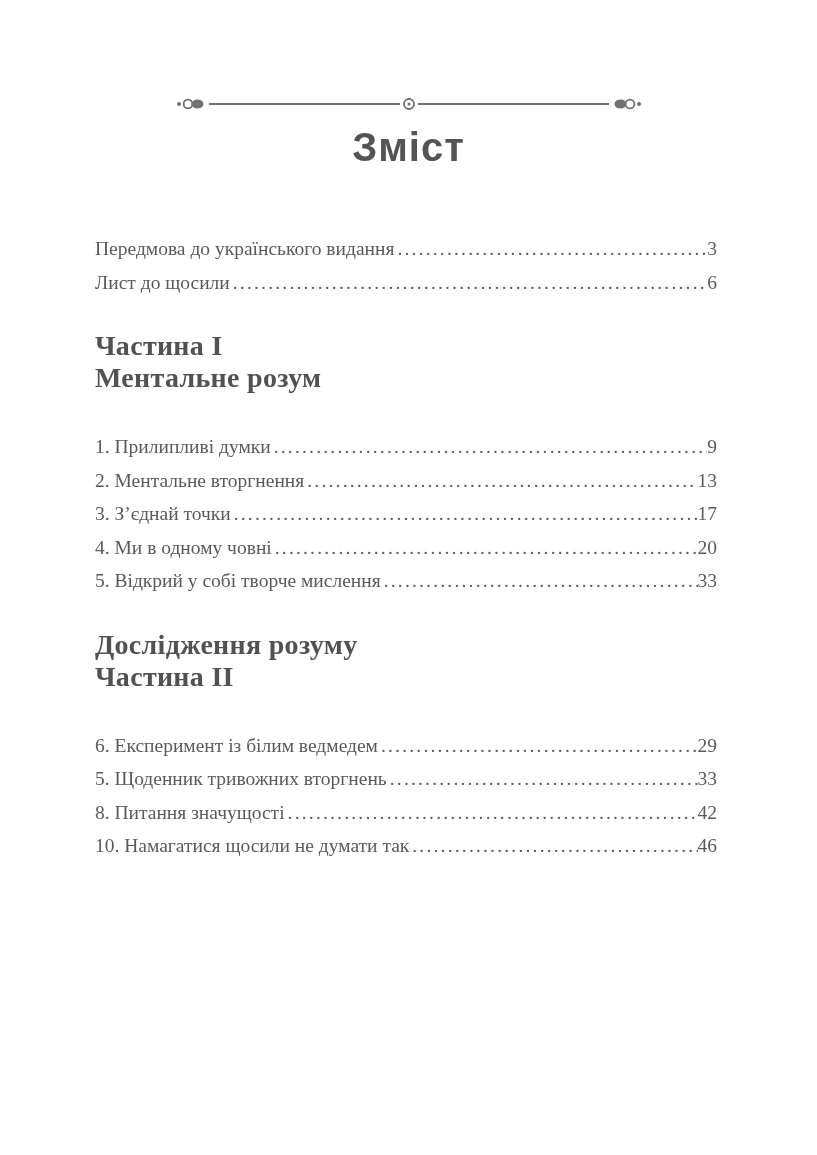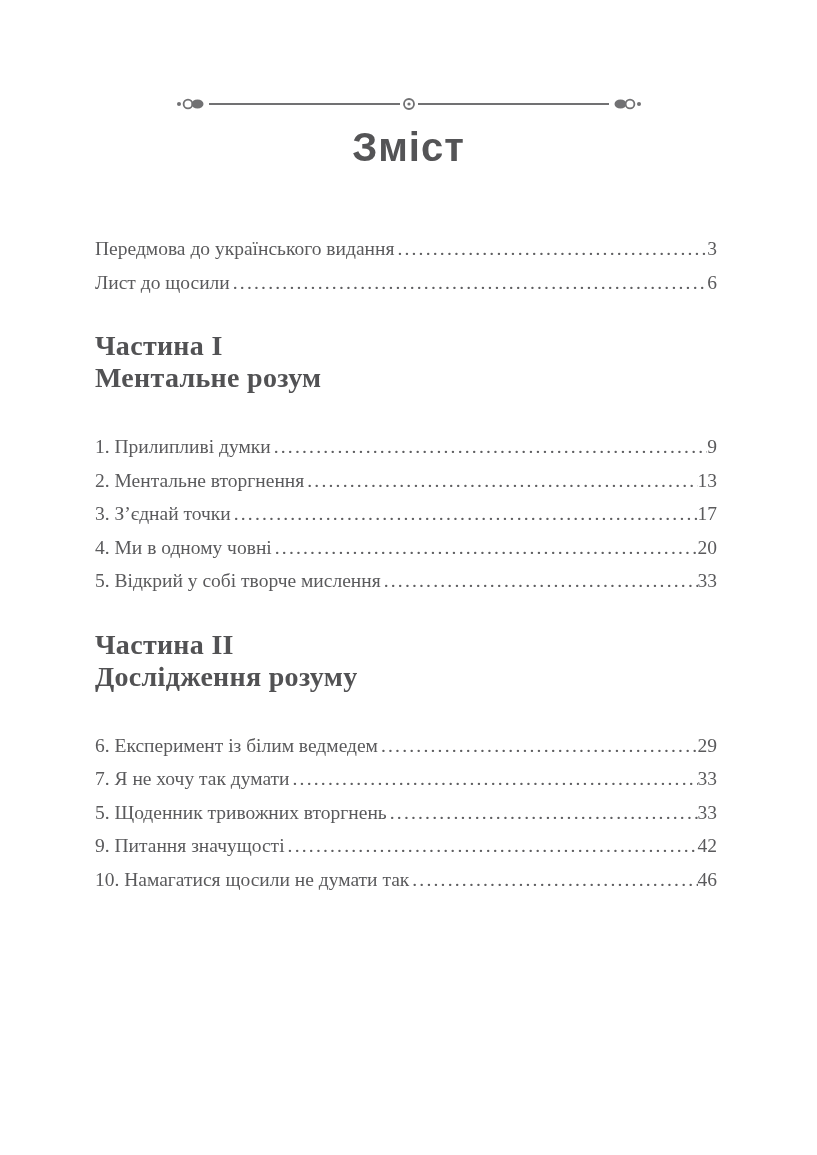--- a/index.html
+++ b/index.html
@@ -152,41 +152,36 @@
       <span class="toc-dots"></span>
       <span class="toc-page">20</span>
     </div>
     <div class="toc-row">
       <span class="toc-title">5. Відкрий у собі творче мислення</span>
       <span class="toc-dots"></span>
       <span class="toc-page">33</span>
     </div>
 
     <div class="part-heading">
+      <div>Дослідження розуму</div>
       <div>Частина II</div>
-      <div>Дослідження розуму</div>
     </div>
 
     <div class="toc-row">
       <span class="toc-title">6. Експеримент із білим ведмедем</span>
       <span class="toc-dots"></span>
       <span class="toc-page">29</span>
     </div>
     <div class="toc-row">
-      <span class="toc-title">7. Я не хочу так думати</span>
-      <span class="toc-dots"></span>
-      <span class="toc-page">33</span>
-    </div>
-    <div class="toc-row">
       <span class="toc-title">5. Щоденник тривожних вторгнень</span>
       <span class="toc-dots"></span>
       <span class="toc-page">33</span>
     </div>
     <div class="toc-row">
-      <span class="toc-title">9. Питання значущості</span>
+      <span class="toc-title">8. Питання значущості</span>
       <span class="toc-dots"></span>
       <span class="toc-page">42</span>
     </div>
     <div class="toc-row">
       <span class="toc-title">10. Намагатися щосили не думати так</span>
       <span class="toc-dots"></span>
       <span class="toc-page">46</span>
     </div>
 
   </div>

